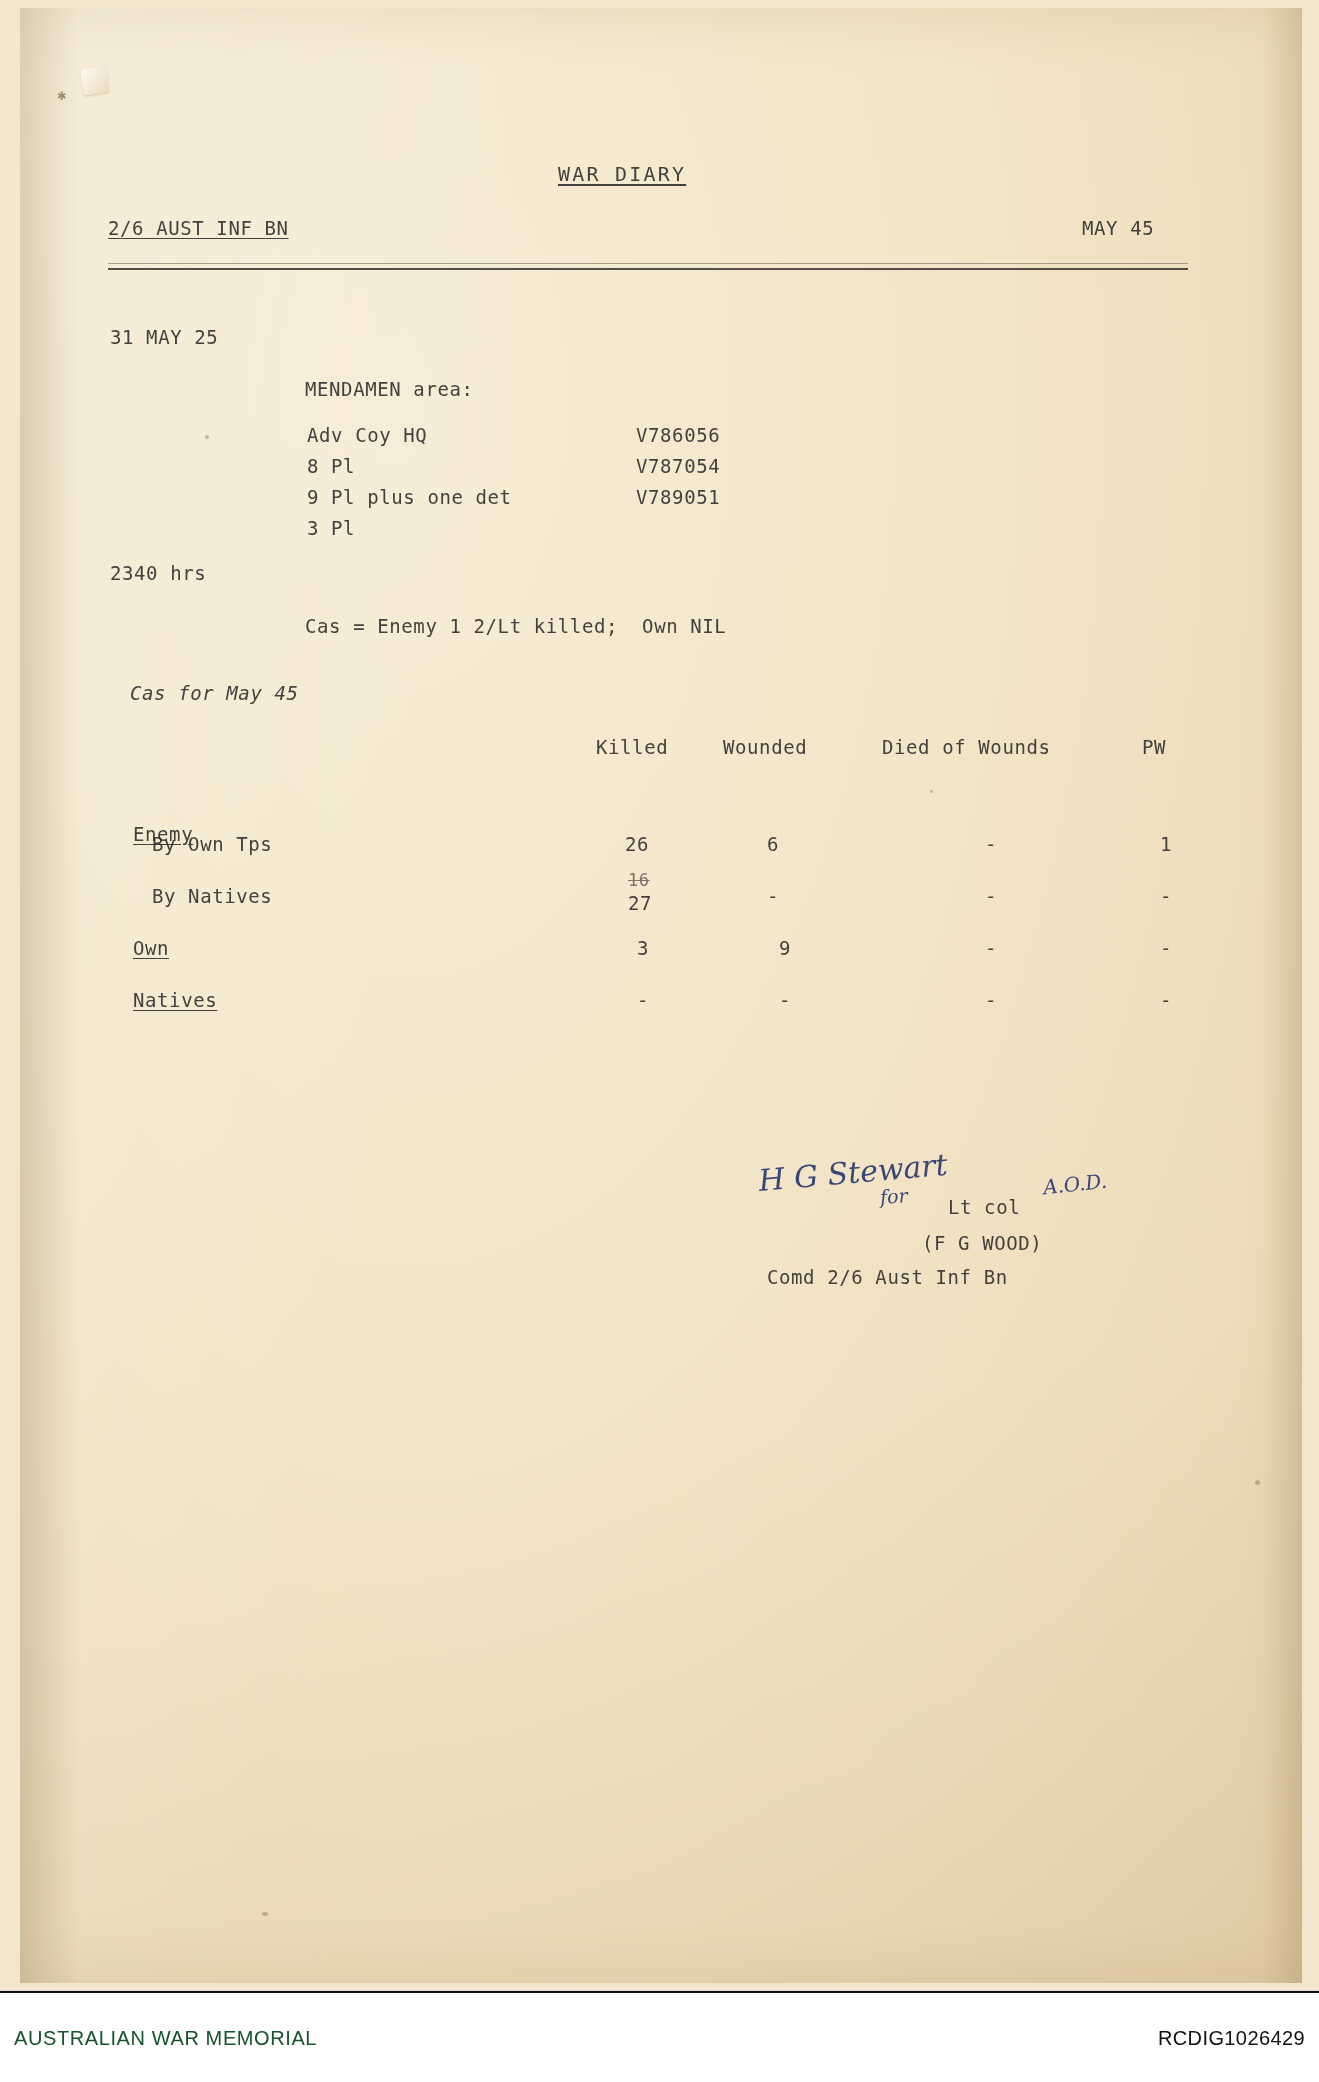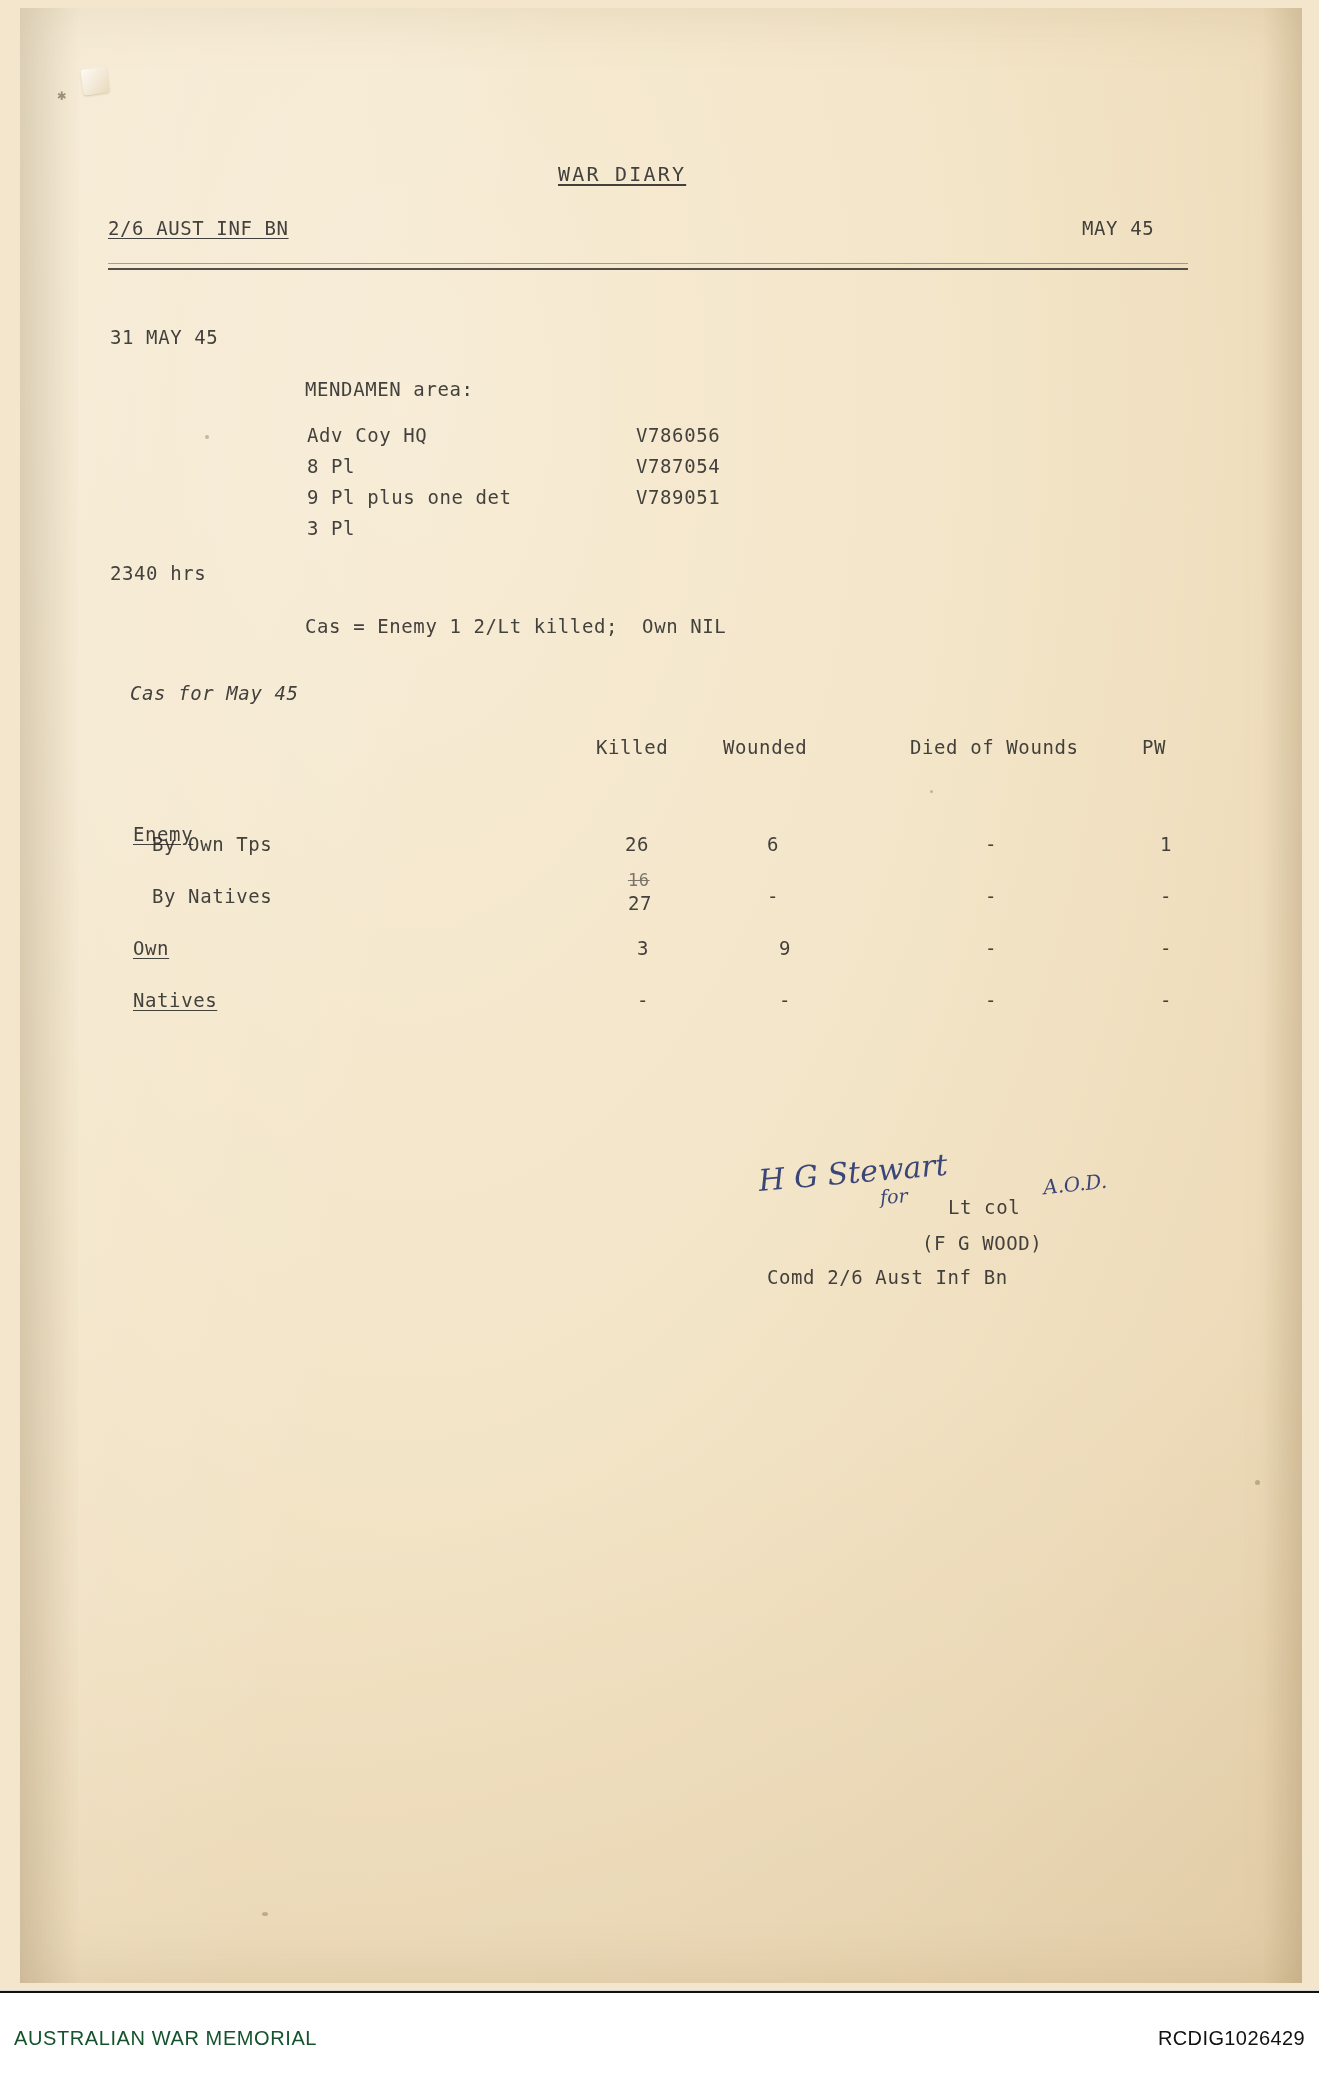--- a/index.html
+++ b/index.html
@@ -211,21 +211,21 @@
 
   <div class="t title u" style="left:558px; top:162px;">WAR DIARY</div>
 
   <div class="t u" style="left:108px; top:217px;">2/6 AUST INF BN</div>
 
   <div class="t" style="left:1082px; top:217px;">MAY 45</div>
 
   <div class="rule thin"></div>
   <div class="rule"></div>
 
-  <div class="t" style="left:110px; top:326px;">31 MAY 45</div>
+  <div class="t" style="left:110px; top:326px;">31 MAY 25</div>
 
   <div class="t" style="left:305px; top:378px;">MENDAMEN area:</div>
 
   <div class="t" style="left:307px; top:424px;">Adv Coy HQ</div>
   <div class="t" style="left:636px; top:424px;">V786056</div>
 
   <div class="t" style="left:307px; top:455px;">8 Pl</div>
   <div class="t" style="left:636px; top:455px;">V787054</div>
 
   <div class="t" style="left:307px; top:486px;">9 Pl plus one det</div>
@@ -233,21 +233,21 @@
 
   <div class="t" style="left:307px; top:517px;">3 Pl</div>
 
   <div class="t" style="left:110px; top:562px;">2340 hrs</div>
   <div class="t" style="left:305px; top:615px;">Cas = Enemy 1 2/Lt killed;  Own NIL</div>
 
   <div class="t" style="left:130px; top:682px;font-style:italic;">Cas for May 45</div>
 
   <div class="t" style="left:596px; top:736px;">Killed</div>
   <div class="t" style="left:723px; top:736px;">Wounded</div>
-  <div class="t" style="left:910px; top:736px;">Died of Wounds</div>
+  <div class="t" style="left:882px; top:736px;">Died of Wounds</div>
   <div class="t" style="left:1142px; top:736px;">PW</div>
 
   <div class="t u" style="left:133px; top:823px;text-align:center;">Enemy</div>
 
   <div class="t" style="left:152px; top:833px;">By Own Tps</div>
   <div class="t" style="left:625px; top:833px;">26</div>
   <div class="t" style="left:767px; top:833px;">6</div>
   <div class="t" style="left:985px; top:833px;">-</div>
   <div class="t" style="left:1160px; top:833px;">1</div>
 

